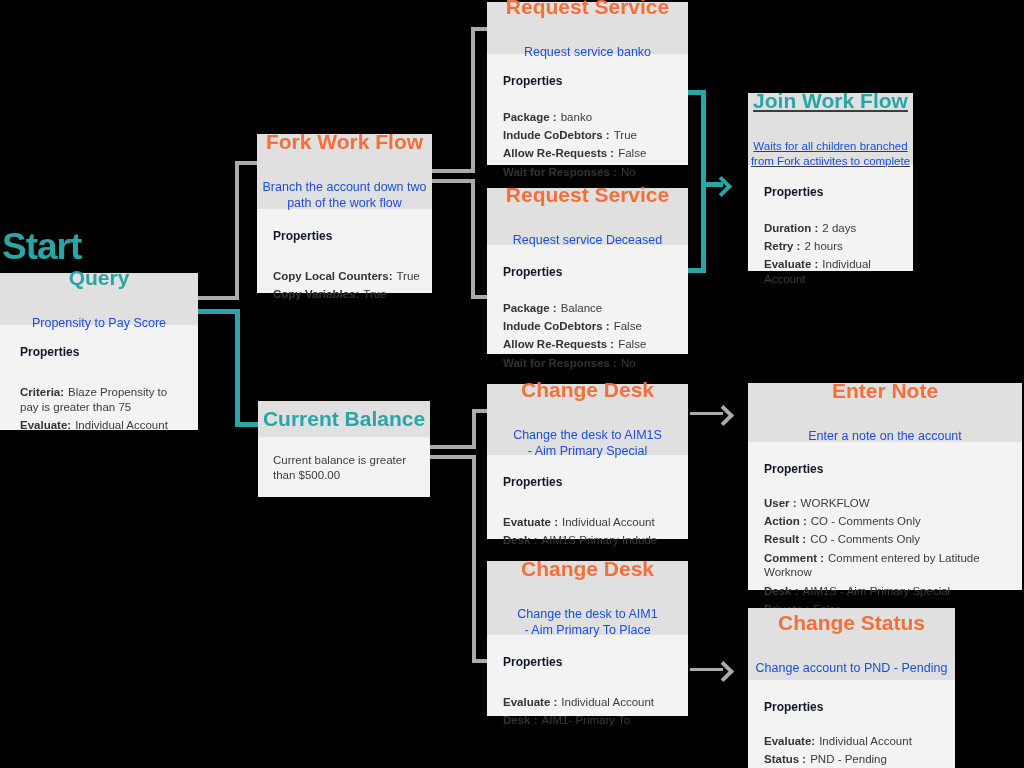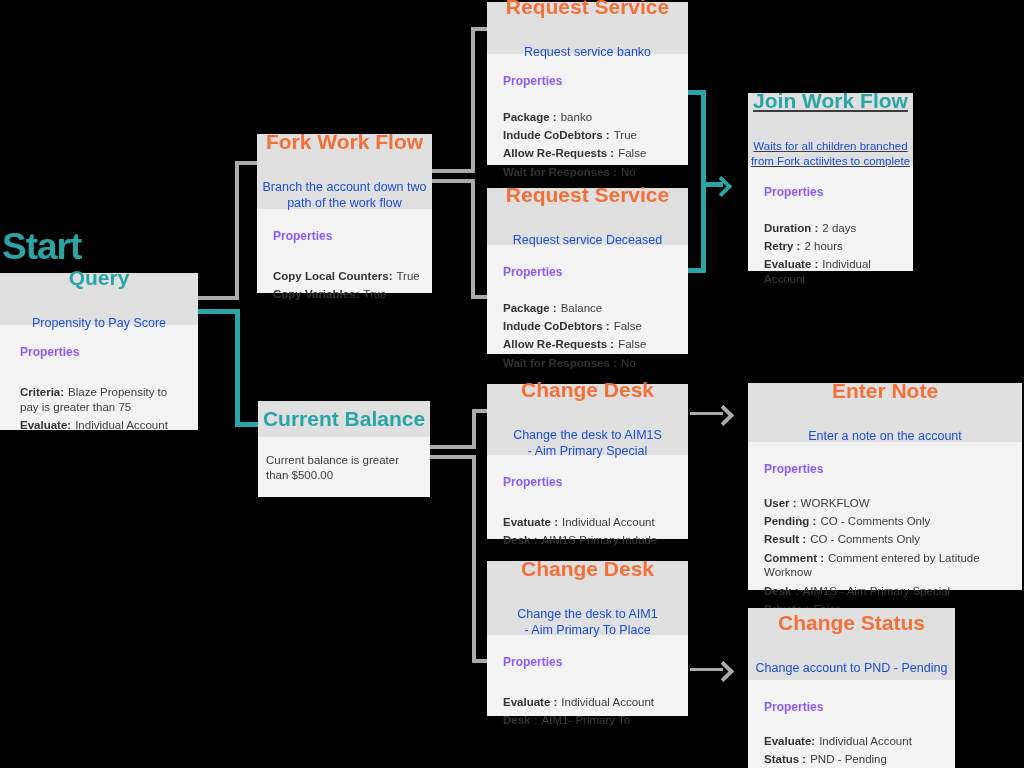--- a/index.html
+++ b/index.html
@@ -6,21 +6,21 @@
   #canvas{position:relative;width:1024px;height:768px;background:#000;overflow:hidden;
           font-family:"Liberation Sans",sans-serif;color:#3c3c3c;}
   .start{position:absolute;left:2px;top:226px;font-size:37px;font-weight:bold;color:#2aa5a5;letter-spacing:-1px;}
   .node{position:absolute;}
   .hdr{background:#e0e0e0;display:flex;flex-direction:column;justify-content:center;text-align:center;gap:3px;}
   .body{background:#f3f3f4;padding:14px 12px 10px 16px;height:100%;box-sizing:border-box;}
   .title{font-size:21px;font-weight:bold;line-height:1.05;}
   .teal{color:#2aa5a5;}
   .orange{color:#f3703a;}
   .sub{font-size:12.5px;color:#1d4ed8;white-space:pre-line;line-height:1.25;margin-top:24px;}
-  .plabel{font-size:12px;font-weight:bold;color:#8b5cf6;margin:6px 0 26px 0;}
+  .plabel{font-size:12px;font-weight:bold;color:#0f172a;margin:6px 0 26px 0;}
   .prow{font-size:11.5px;line-height:1.28;margin-bottom:3.5px;color:#3c3c3c;}
   .pl{font-weight:bold;margin-right:4px;color:#333;}
   .body-text{font-size:11.5px;white-space:pre-line;line-height:1.3;margin-top:6px;}
   .seg{position:absolute;background:#ababab;}
   .seg.t{background:#2aa5a5;}
   .chev{position:absolute;width:11px;height:11px;border-top:4px solid #ababab;border-right:4px solid #ababab;transform:rotate(45deg);}
   .chev.t{border-color:#2aa5a5;}
   .q-body{padding-left:20px;}
 </style>
 </head>
@@ -94,21 +94,21 @@
       <div class="prow"><span class="pl">Duration :</span><span class="pv">2 days</span></div>
       <div class="prow"><span class="pl">Retry :</span><span class="pv">2 hours</span></div>
       <div class="prow"><span class="pl">Evaluate :</span><span class="pv">Individual Account</span></div>
     </div>
   </div>
 
   <div class="node" style="left:258px;top:401px;width:172px;">
     <div class="hdr" style="height:36px;">
       <div class="title teal">Current Balance</div>
     </div>
-    <div class="body" style="height:60px;padding-left:8px;padding-top:10px;">
+    <div class="body" style="height:60px;padding-left:15px;padding-top:10px;">
       <div class="body-text">Current balance is greater
 than $500.00</div>
     </div>
   </div>
 
   <div class="node" style="left:487px;top:384px;width:201px;">
     <div class="hdr" style="height:71px;">
       <div class="title orange">Change Desk</div>
       <div class="sub">Change the desk to AIM1S
 - Aim Primary Special</div>
@@ -121,21 +121,21 @@
   </div>
 
   <div class="node" style="left:748px;top:383px;width:274px;">
     <div class="hdr" style="height:59px;">
       <div class="title orange">Enter Note</div>
       <div class="sub">Enter a note on the account</div>
     </div>
     <div class="body" style="height:148px;">
       <div class="plabel" style="margin-bottom:20px;">Properties</div>
       <div class="prow"><span class="pl">User :</span><span class="pv">WORKFLOW</span></div>
-      <div class="prow"><span class="pl">Pending :</span><span class="pv">CO - Comments Only</span></div>
+      <div class="prow"><span class="pl">Action :</span><span class="pv">CO - Comments Only</span></div>
       <div class="prow"><span class="pl">Result :</span><span class="pv">CO - Comments Only</span></div>
       <div class="prow"><span class="pl">Comment :</span><span class="pv">Comment entered by Latitude Worknow</span></div>
       <div class="prow"><span class="pl">Desk :</span><span class="pv">AIM1S - Aim Primary Special</span></div>
       <div class="prow"><span class="pl">Private :</span><span class="pv">False</span></div>
     </div>
   </div>
 
   <div class="node" style="left:487px;top:561px;width:201px;">
     <div class="hdr" style="height:74px;">
       <div class="title orange">Change Desk</div>

